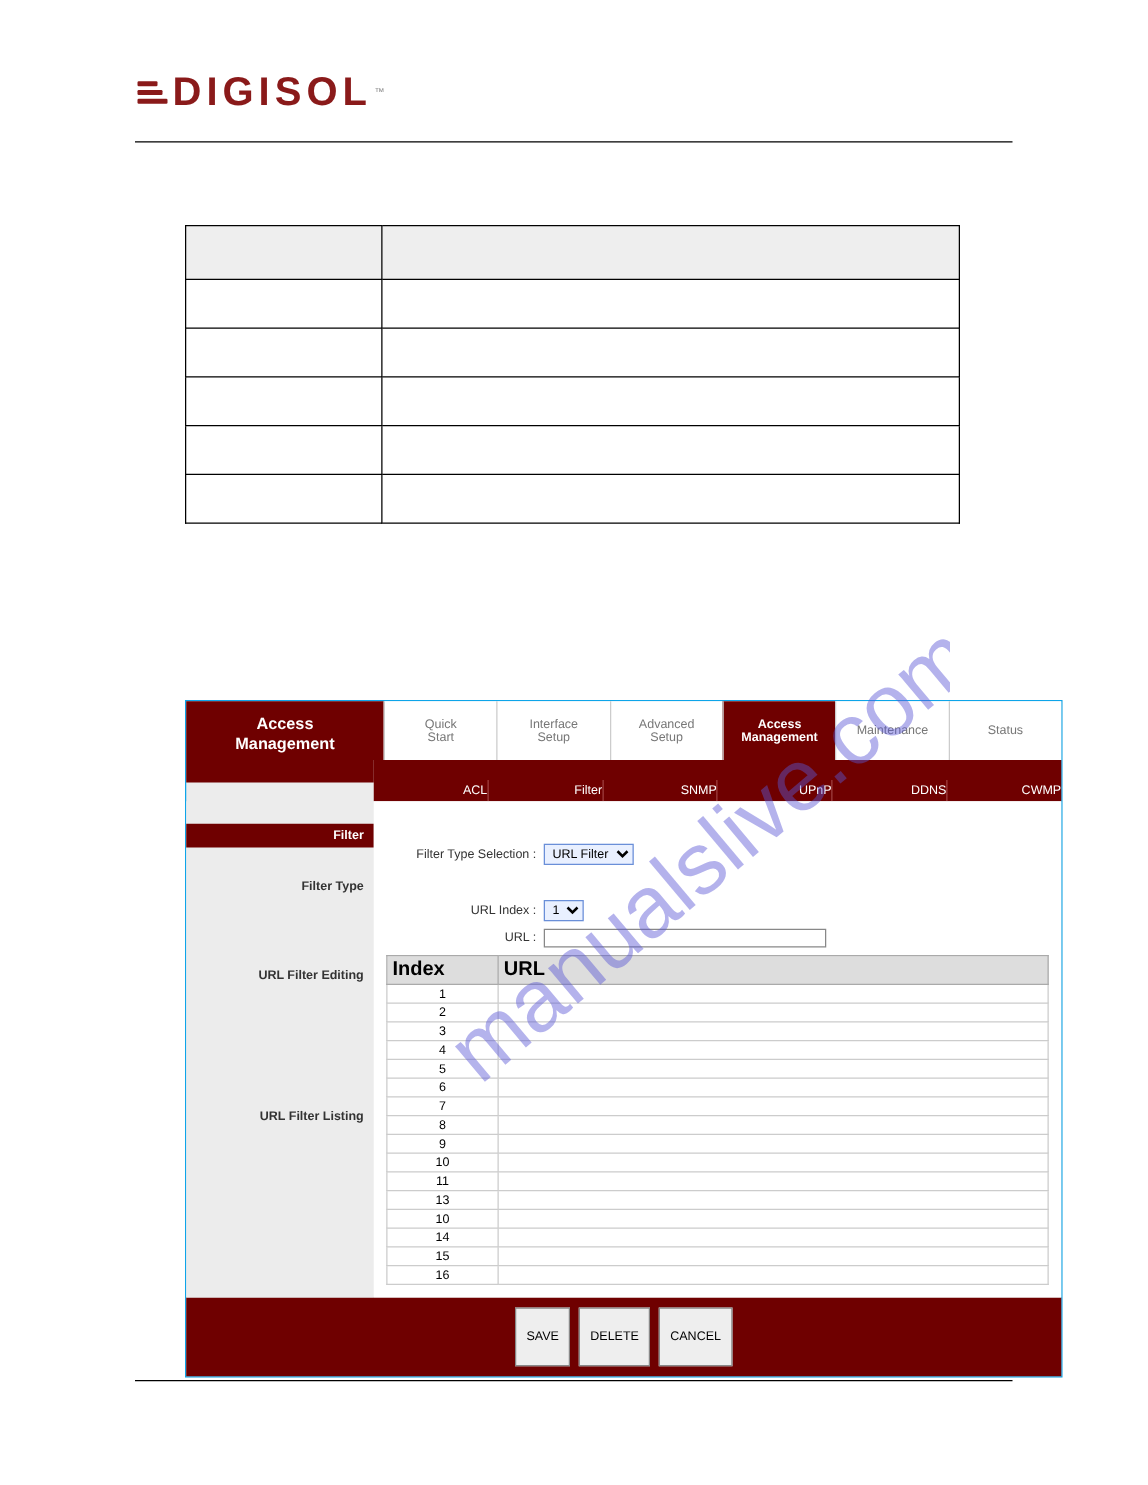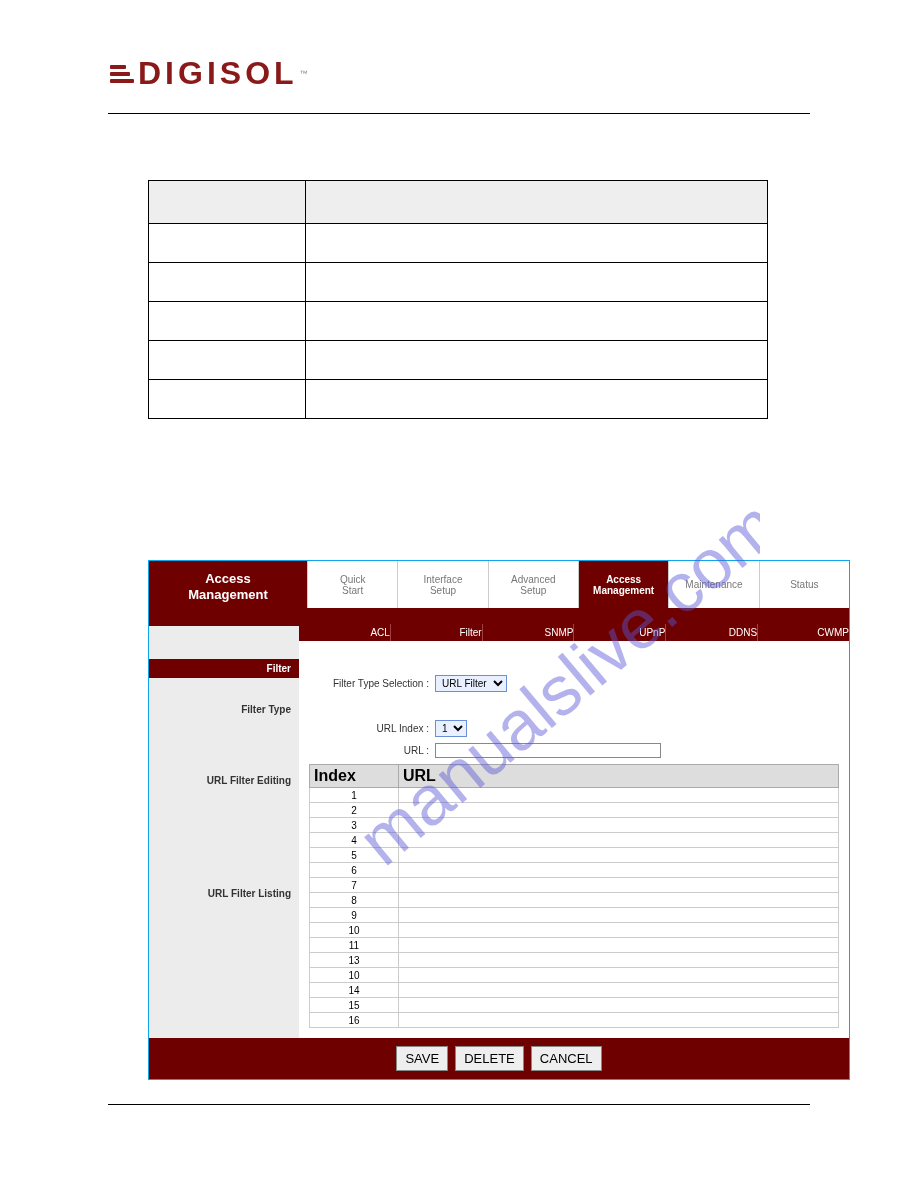--- a/index.html
+++ b/index.html
@@ -44,21 +44,21 @@
   select.sm{font-size:10px;border:1px solid #6a8fd8;background:#e9f0ff;padding:1px 2px;}
   input.turl{width:220px;border:1px solid #888;font-size:10px;padding:1px 2px;}
   .radio{display:inline-flex;align-items:center;margin-right:8px;}
   .radio .dot{width:10px;height:10px;border:1px solid #555;border-radius:50%;margin-right:3px;display:inline-flex;align-items:center;justify-content:center;}
   .radio .dot.inner::after{content:"";width:5px;height:5px;background:#2a8f2a;border-radius:50%;display:block;}
   .list-tbl{width:100%;border-collapse:collapse;margin-top:4px;border:1px solid #aaa;}
   .list-tbl th{background:#ddd;border:1px solid #aaa;padding:2px 4px;font-size:16px;text-align:left;}
   .list-tbl td{border:1px solid #ccc;padding:1px 4px;font-size:10px;height:12px;}
   .list-tbl td.idx{width:80px;text-align:center;}
   .r-foot{background:#6f0000;padding:8px;text-align:center;}
-  .r-foot button{font-size:13px;padding:4px 8px;margin:0 2px;background:#eee;border:1px solid #888;cursor:pointer;}
+  .r-foot button{font-size:10px;padding:17px 8px;margin:0 2px;background:#eee;border:1px solid #888;cursor:pointer;}
   
   .hr2{position:absolute;left:108px;right:108px;top:1104px;border-top:1px solid #000;}
   .foot1{position:absolute;left:0;right:0;top:1120px;text-align:center;font-size:13px;}
   .foot2{position:absolute;left:0;right:0;top:1144px;text-align:center;font-size:13px;}
   .fi{display:inline-block;margin:0 14px;}
   .ico{display:inline-block;width:13px;height:13px;vertical-align:-2px;margin-right:4px;background:#000;border-radius:2px;}
   .ico.phone{background:#000;border-radius:3px;}
   .ico.mail{background:#000;}
   .ico.hour{background:#fff;border:1px solid #000;}
   .ico.globe{background:#fff;border:1px solid #000;border-radius:50%;position:relative;}

